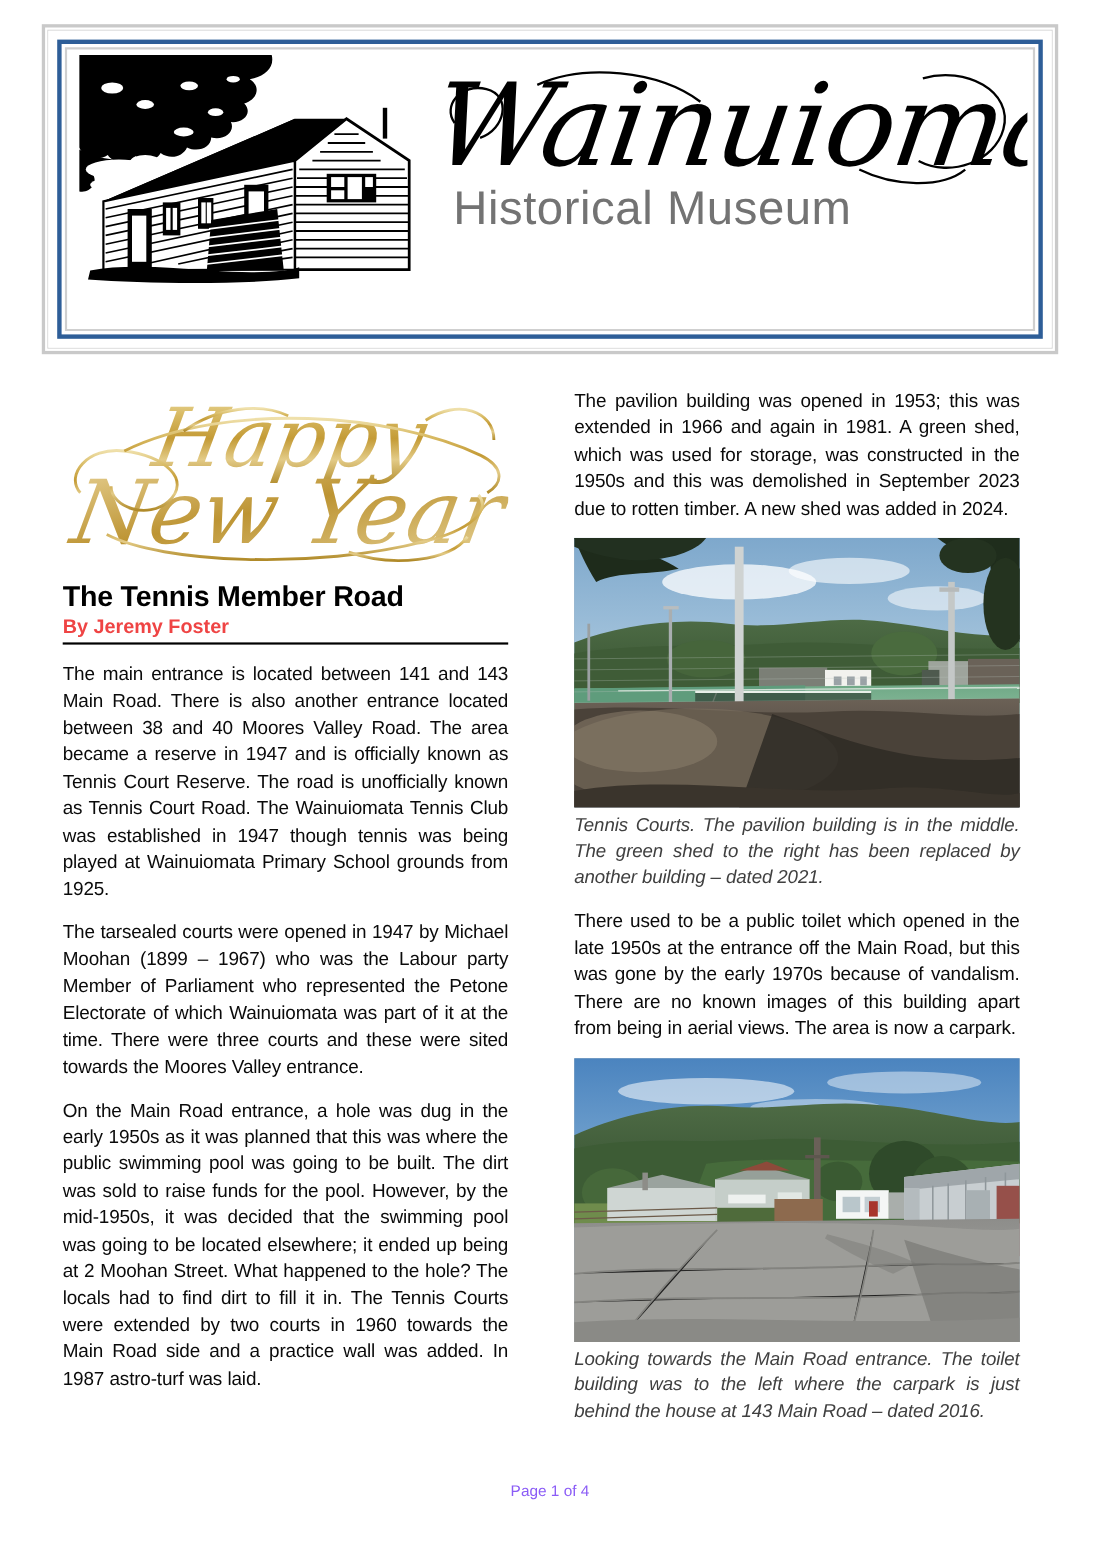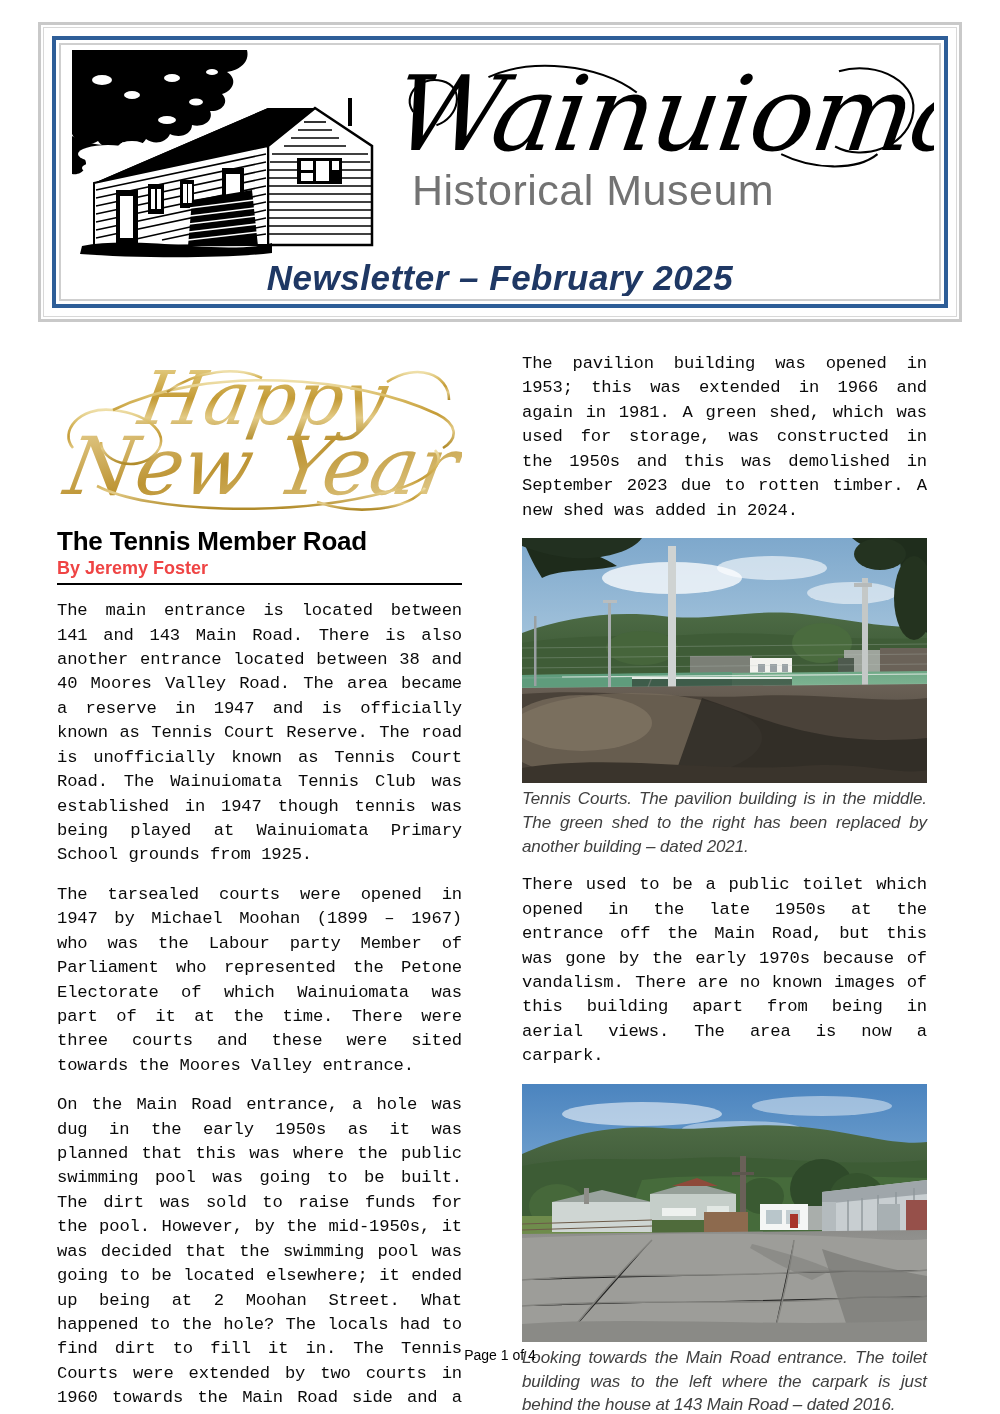--- a/index.html
+++ b/index.html
@@ -139,21 +139,21 @@
     line-height: 1.2;
   }
   .title-rule {
     border: 0;
     border-top: 2px solid #000;
     margin: 2px 0 14px 0;
     width: 100%;
   }
 
   p.body-text {
-    font-family: Liberation Mono, monospace;
+    font-family: Liberation Sans, sans-serif;
     font-size: 17.2px;
     line-height: 1.42;
     text-align: justify;
     margin: 0 0 15px 0;
     color: #0a0a0a;
     letter-spacing: -0.15px;
     word-spacing: 0.3px;
   }
   p.body-text:last-child { margin-bottom: 0; }
 
@@ -179,21 +179,21 @@
   .photo.photo2 { height: 258px; }
 
   .page-footer {
     position: absolute;
     left: 0;
     right: 0;
     top: 1347px;
     text-align: center;
     font-family: "Liberation Sans", sans-serif;
     font-size: 14px;
-    color: #000000;
+    color: #8b5cf6;
   }
 </style>
 </head>
 <body>
 
 <div class="masthead">
   <div class="masthead-inner">
     <div class="masthead-blue">
       <div class="masthead-content">
 
@@ -290,21 +290,20 @@
             <g fill="none" stroke="#000" stroke-width="2.2">
               <path d="M18,60 C6,44 24,22 48,28 C72,34 66,66 42,74"></path>
               <path d="M460,18 C500,6 546,30 536,66 C528,96 486,112 456,96"></path>
               <path d="M400,104 C432,120 478,122 500,104"></path>
               <path d="M96,24 C140,4 210,10 250,40"></path>
             </g>
           </svg>
           <div class="logo-sub">Historical Museum</div>
         </div>
 
-        <div class="newsletter-title">Newsletter – February 2025</div>
       </div>
     </div>
   </div>
 </div>
 
 <div class="col col-left">
 
   
   <svg class="hny" viewBox="0 0 405 165">
     <defs>

